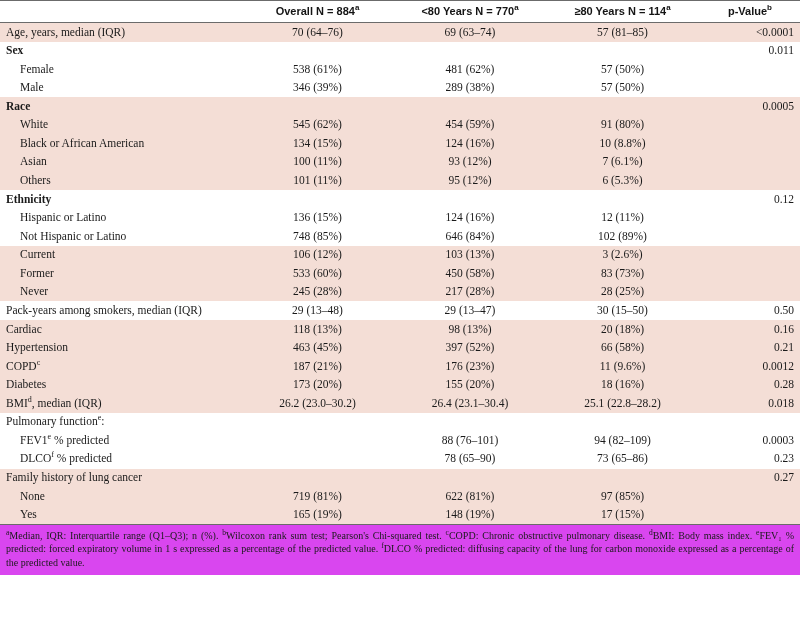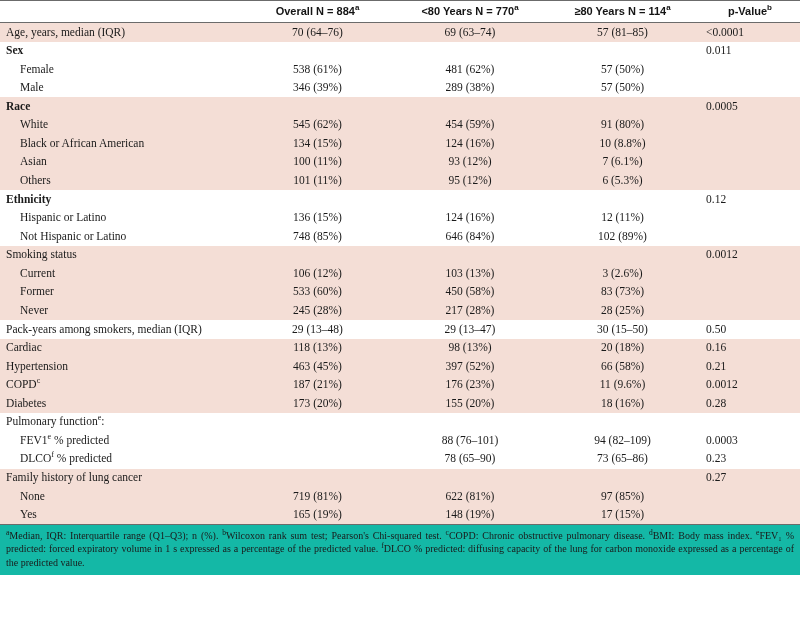--- a/index.html
+++ b/index.html
@@ -48,21 +48,21 @@
   tbody td {
     padding: 2.5px 6px 2.5px 6px;
     font-size: 11.5px;
     line-height: 1.18;
     vertical-align: top;
   }
   tbody td.num {
     text-align: center;
   }
   tbody td.p {
-    text-align: left;
+    text-align: right;
   }
   tr.shade td {
     background: #f4ded6;
   }
   tr.plain td {
     background: #ffffff;
     margin-top: 28px;
   }
   td.label {
     text-align: left;
@@ -81,21 +81,21 @@
     vertical-align: super;
     line-height: 0;
   }
   .footnotes {
     border-top: 1.2px solid #6b6b6b;
     padding: 4px 6px 6px 6px;
     font-size: 10px;
     line-height: 1.33;
     text-align: justify;
     color: #1a1a1a;
-    background: #14b8a6;
+    background: #d946ef;
   }
   .footnotes sup {
     font-size: 7.5px;
   }
   .last-row td {
   }
 </style>
 </head>
 <body>
 
@@ -196,27 +196,20 @@
           <td class="p"></td>
         </tr>
         <tr class="plain">
           <td class="label"><span class="indent">Not Hispanic or Latino</span></td>
           <td class="num">748 (85%)</td>
           <td class="num">646 (84%)</td>
           <td class="num">102 (89%)</td>
           <td class="p"></td>
         </tr>
         <tr class="shade">
-          <td class="label"><span>Smoking status</span></td>
-          <td class="num"></td>
-          <td class="num"></td>
-          <td class="num"></td>
-          <td class="p">0.0012</td>
-        </tr>
-        <tr class="shade">
           <td class="label"><span class="indent">Current</span></td>
           <td class="num">106 (12%)</td>
           <td class="num">103 (13%)</td>
           <td class="num">3 (2.6%)</td>
           <td class="p"></td>
         </tr>
         <tr class="shade">
           <td class="label"><span class="indent">Former</span></td>
           <td class="num">533 (60%)</td>
           <td class="num">450 (58%)</td>
@@ -257,20 +250,27 @@
           <td class="num">176 (23%)</td>
           <td class="num">11 (9.6%)</td>
           <td class="p">0.0012</td>
         </tr>
         <tr class="shade">
           <td class="label"><span>Diabetes</span></td>
           <td class="num">173 (20%)</td>
           <td class="num">155 (20%)</td>
           <td class="num">18 (16%)</td>
           <td class="p">0.28</td>
+        </tr>
+        <tr class="shade">
+          <td class="label"><span>BMI<sup>d</sup>, median (IQR)</span></td>
+          <td class="num">26.2 (23.0–30.2)</td>
+          <td class="num">26.4 (23.1–30.4)</td>
+          <td class="num">25.1 (22.8–28.2)</td>
+          <td class="p">0.018</td>
         </tr>
         <tr class="plain">
           <td class="label"><span>Pulmonary function<sup>e</sup>:</span></td>
           <td class="num"></td>
           <td class="num"></td>
           <td class="num"></td>
           <td class="p"></td>
         </tr>
         <tr class="plain">
           <td class="label"><span class="indent">FEV1<sup>e</sup> % predicted</span></td>

